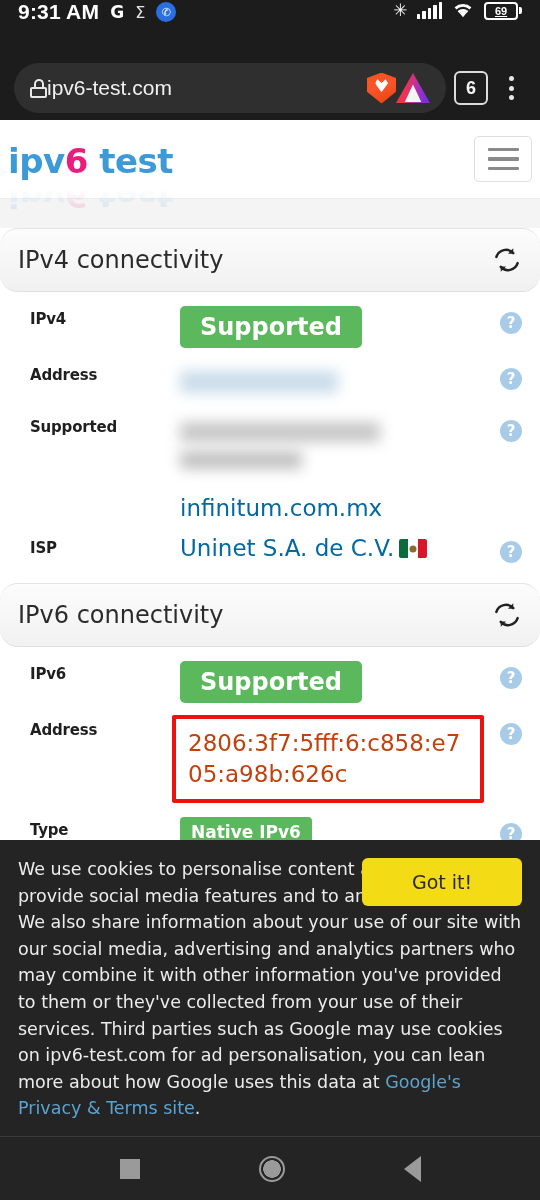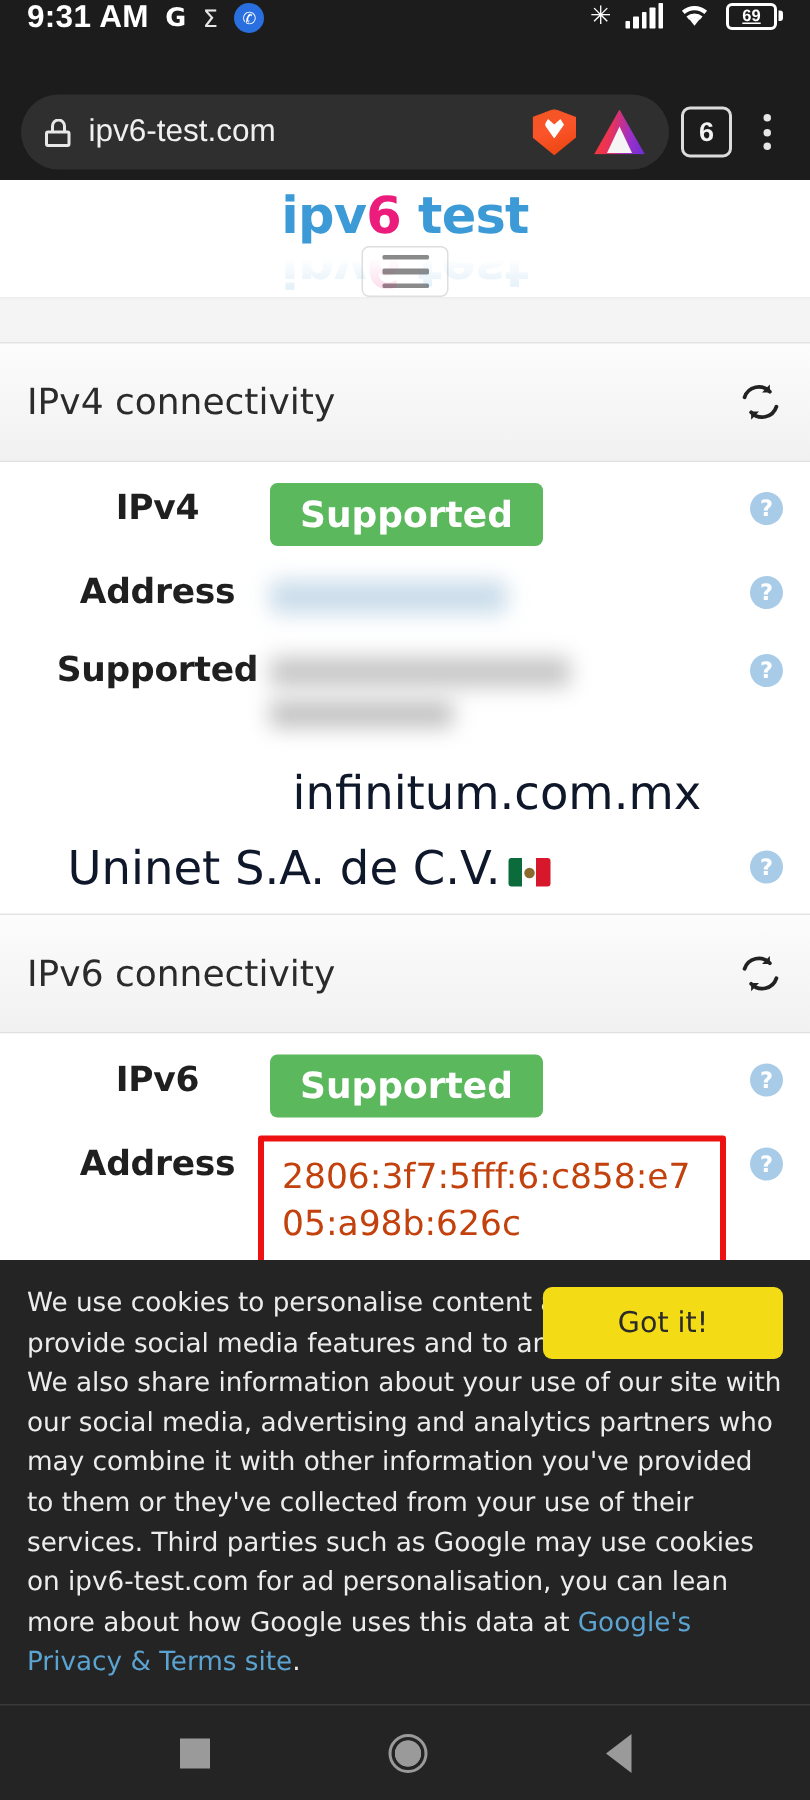--- a/index.html
+++ b/index.html
@@ -45,21 +45,21 @@
   .battery .lvl { font-size: 11px; font-weight: 700; color: #fff; }
   .battery .nub { width: 3px; height: 7px; background: #fff; border-radius: 0 2px 2px 0; margin-left: 1px; }
 
   
   .toolbar {
     height: 64px; background: #1c1c1c;
     display: flex; align-items: center; padding: 0 14px; gap: 8px;
   }
   .urlbar {
     flex: 1; height: 50px; background: #2f2f2f; border-radius: 25px;
-    display: flex; align-items: center; padding: 0 16px; gap: 12px;
+    display: flex; align-items: center; padding: 0 16px; 
   }
   .lock { width: 17px; height: 19px; position: relative; flex: 0 0 auto; }
   .lock .shackle {
     position: absolute; top: 0; left: 3.5px; width: 10px; height: 9px;
     border: 2px solid #e8e8e8; border-bottom: none;
     border-radius: 5px 5px 0 0;
   }
   .lock .body {
     position: absolute; bottom: 0; left: 0; width: 17px; height: 11px;
     border: 2px solid #e8e8e8; border-radius: 2px;
@@ -106,21 +106,21 @@
   .kebab i { width: 5px; height: 5px; border-radius: 50%; background: #e6e6e6; display: block; }
 
   
   .page {
     position: absolute; top: 120px; left: 0; right: 0; bottom: 0;
     background: #ffffff; overflow: hidden;
   }
   .site-header {
     height: 78px; background: #ffffff; display: flex;
     align-items: center; justify-content: space-between;
-    padding: 0 8px; position: relative; flex-direction: column;
+    padding: 0 8px; position: relative;
   }
   .logo-wrap { position: relative; padding-top: 4px; }
   .logo {
     font-size: 34px; font-weight: 700; letter-spacing: -0.5px;
     font-family: "DejaVu Sans", sans-serif;
   }
   .logo .blue { color: #3c9ad6; }
   .logo .pink { color: #ec1c7d; }
   .logo-reflection {
     position: absolute; left: 0; top: 38px;
@@ -136,37 +136,38 @@
   .hamburger {
     width: 58px; height: 46px; border: 1px solid #dedede; border-radius: 5px;
     background: #fff; display: flex; flex-direction: column;
     align-items: center; justify-content: center; gap: 6px;
   }
   .hamburger i { display: block; width: 31px; height: 3.5px; background: #8a8a8a; border-radius: 1px; }
 
   .spacer-band { height: 30px; background: #f4f4f4; border-top: 1px solid #eeeeee; }
 
   .section-head {
-    height: 80px; background: linear-gradient(#fcfcfc,#f1f1f1);
+    height: 64px; background: linear-gradient(#fcfcfc,#f1f1f1);
     border-top: 1px solid #e3e3e3; border-bottom: 1px solid #e0e0e0;
     display: flex; align-items: center; justify-content: space-between;
     padding: 0 18px;
+    border-radius: 18px;
   }
   .section-title { font-size: 24px; color: #2b2b2b; font-family: "DejaVu Sans", sans-serif; }
   .refresh-icon { width: 30px; height: 30px; }
 
   .rows { background: #fff; padding: 6px 0 4px 0; }
   .row {
     display: flex; align-items: flex-start; min-height: 52px;
     padding: 6px 18px 6px 30px;
   }
   .row-label {
-    width: 150px; flex: 0 0 150px; font-size: 23px; font-weight: 700;
+    width: 150px; flex: 0 0 150px; font-size: 15px; font-weight: 700;
     color: #1f1f1f; font-family: "DejaVu Sans", sans-serif;
-    padding-top: 6px; letter-spacing: -0.2px; text-align: center;
+    padding-top: 6px; letter-spacing: -0.2px;
   }
   .row-value { flex: 1; min-width: 0; padding-top: 2px; }
   .row-help { flex: 0 0 30px; display: flex; justify-content: flex-end; padding-top: 8px; }
   .qmark {
     width: 22px; height: 22px; border-radius: 50%; background: #a8cbe8;
     color: #ffffff; font-size: 15px; font-weight: 700;
     display: flex; align-items: center; justify-content: center;
     font-family: "DejaVu Sans", sans-serif;
   }
   .badge {
@@ -176,23 +177,22 @@
   .badge.lg { font-size: 24px; padding: 7px 20px; }
   .badge.sm { font-size: 17px; padding: 5px 11px; border-radius: 4px; }
   .badge.grey { background: #8e8e8e; }
   .blurred {
     display: block; border-radius: 3px; filter: blur(7px);
   }
   .blur-ip { width: 158px; height: 22px; background: #c9dcea; margin-top: 9px; }
   .blur-host-1 { width: 200px; height: 20px; background: #c6c6c6; margin-top: 8px; }
   .blur-host-2 { width: 122px; height: 18px; background: #c0c0c0; margin-top: 9px; }
   .plain-value {
-    font-size: 31px; color: #0f172a; padding-top: 4px;
+    font-size: 23px; color: #0369a1; padding-top: 4px;
     font-family: "DejaVu Sans", sans-serif;
-    margin-left: 15px;
   }
   .host-tail { margin-top: 22px; }
   .mxflag {
     display: inline-block; width: 28px; height: 19px; vertical-align: -2px;
     margin-left: 5px; border-radius: 2px; overflow: hidden;
     background: linear-gradient(to right,#0b6b3a 0 33.3%,#ffffff 33.3% 66.6%,#d7172c 66.6% 100%);
     position: relative;
   }
   .mxflag::after {
     content: ""; position: absolute; left: 50%; top: 50%;
@@ -357,20 +357,21 @@
           <span class="blurred blur-host-1"></span>
           <span class="blurred blur-host-2"></span>
           <div class="plain-value host-tail">infinitum.com.mx</div>
         </div>
         <div class="row-help">
             <span class="qmark">?</span>
           </div>
       </div>
 
       <div class="row">
+        <div class="row-label">ISP</div>
         <div class="row-value">
           <span class="plain-value" style="display:inline">Uninet S.A. de C.V.</span><span class="mxflag"></span>
         </div>
         <div class="row-help">
             <span class="qmark">?</span>
           </div>
       </div>
     </div>
 
     <div class="section-head">

